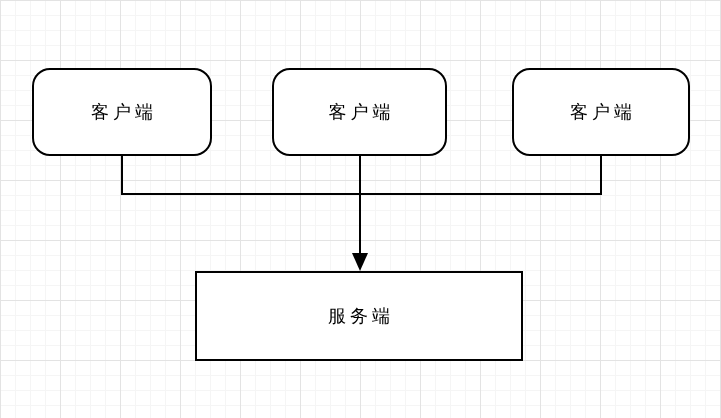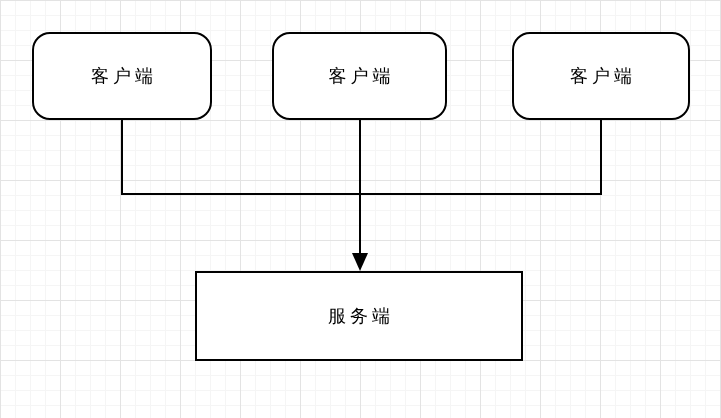--- a/index.html
+++ b/index.html
@@ -43,20 +43,21 @@
     justify-content: center;
     color: #000000;
     font-size: 18px;
     letter-spacing: 4px;
     text-indent: 4px; 
     white-space: nowrap;
   }
 
   .client {
     border-radius: 18px;
+    margin-top: 36px;
   }
 
   .client-1 { left: 32px;  top: 32px; width: 180px; height: 88px; }
   .client-2 { left: 272px; top: 32px; width: 175px; height: 88px; }
   .client-3 { left: 512px; top: 32px; width: 178px; height: 88px; }
 
   .server {
     left: 195px;
     top: 271px;
     width: 328px;

